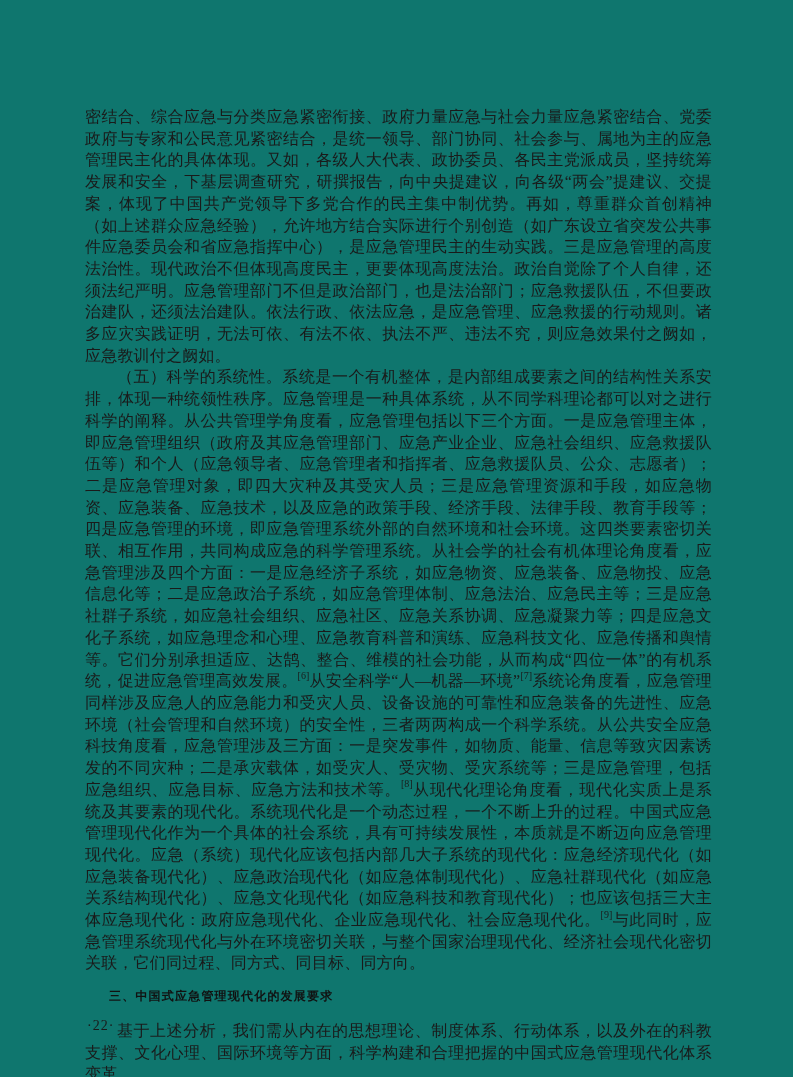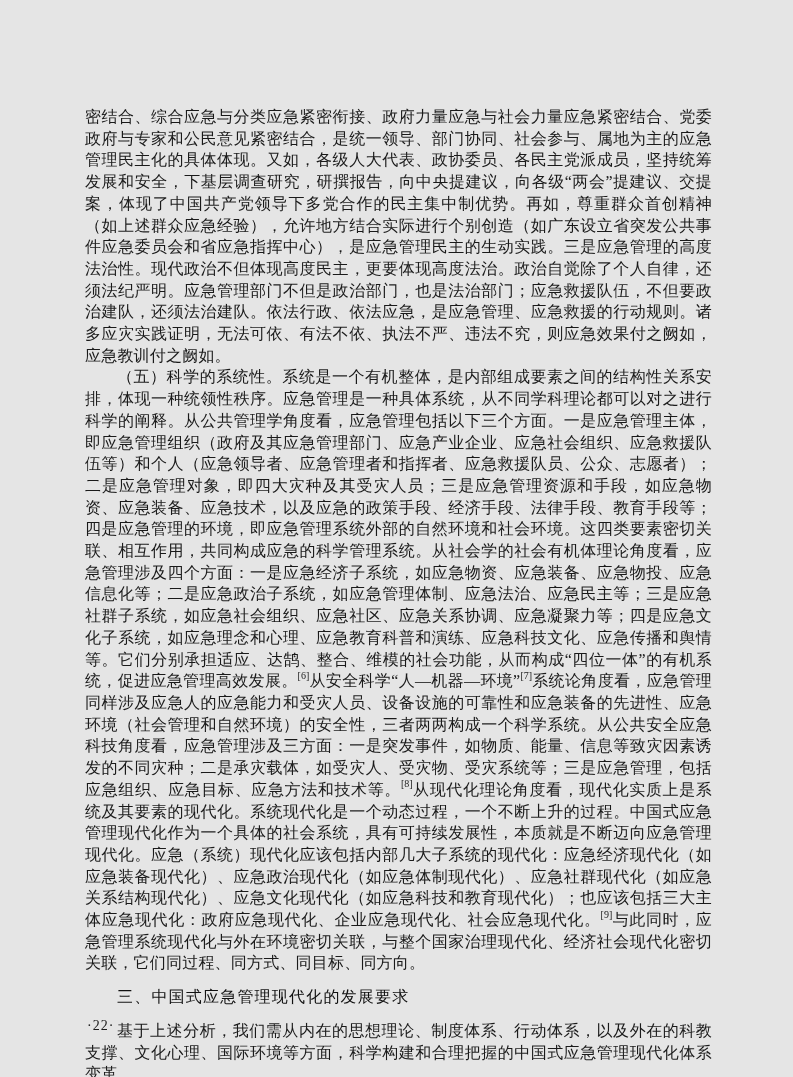--- a/index.html
+++ b/index.html
@@ -4,21 +4,21 @@
 <style>
   html, body {
     margin: 0;
     padding: 0;
     background: #ffffff;
   }
   .page {
     position: relative;
     width: 793px;
     height: 1077px;
-    background: #e5e5e5;
+    background: #0f766e;
     color: #1a1a1a;
     font-family: "Liberation Serif", serif;
     overflow: hidden;
   }
   .text-column {
     position: absolute;
     left: 85px;
     top: 106px;
     width: 627px;
   }
@@ -28,22 +28,22 @@
     line-height: 21.7px;
     text-align: justify;
     letter-spacing: 0.2px;
   }
   p.body.indent {
     text-indent: 2em;
   }
   h2.heading {
     margin: 12px 0 12px 0;
     font-family: "Liberation Sans", sans-serif;
-    font-weight: normal;
-    font-size: 16px;
+    font-weight: bold;
+    font-size: 12px;
     line-height: 21.7px;
     letter-spacing: 1.2px;
     text-indent: 2em;
     color: #111111;
   }
   sup.ref {
     font-size: 10px;
     line-height: 0;
     letter-spacing: 0;
     position: relative;

